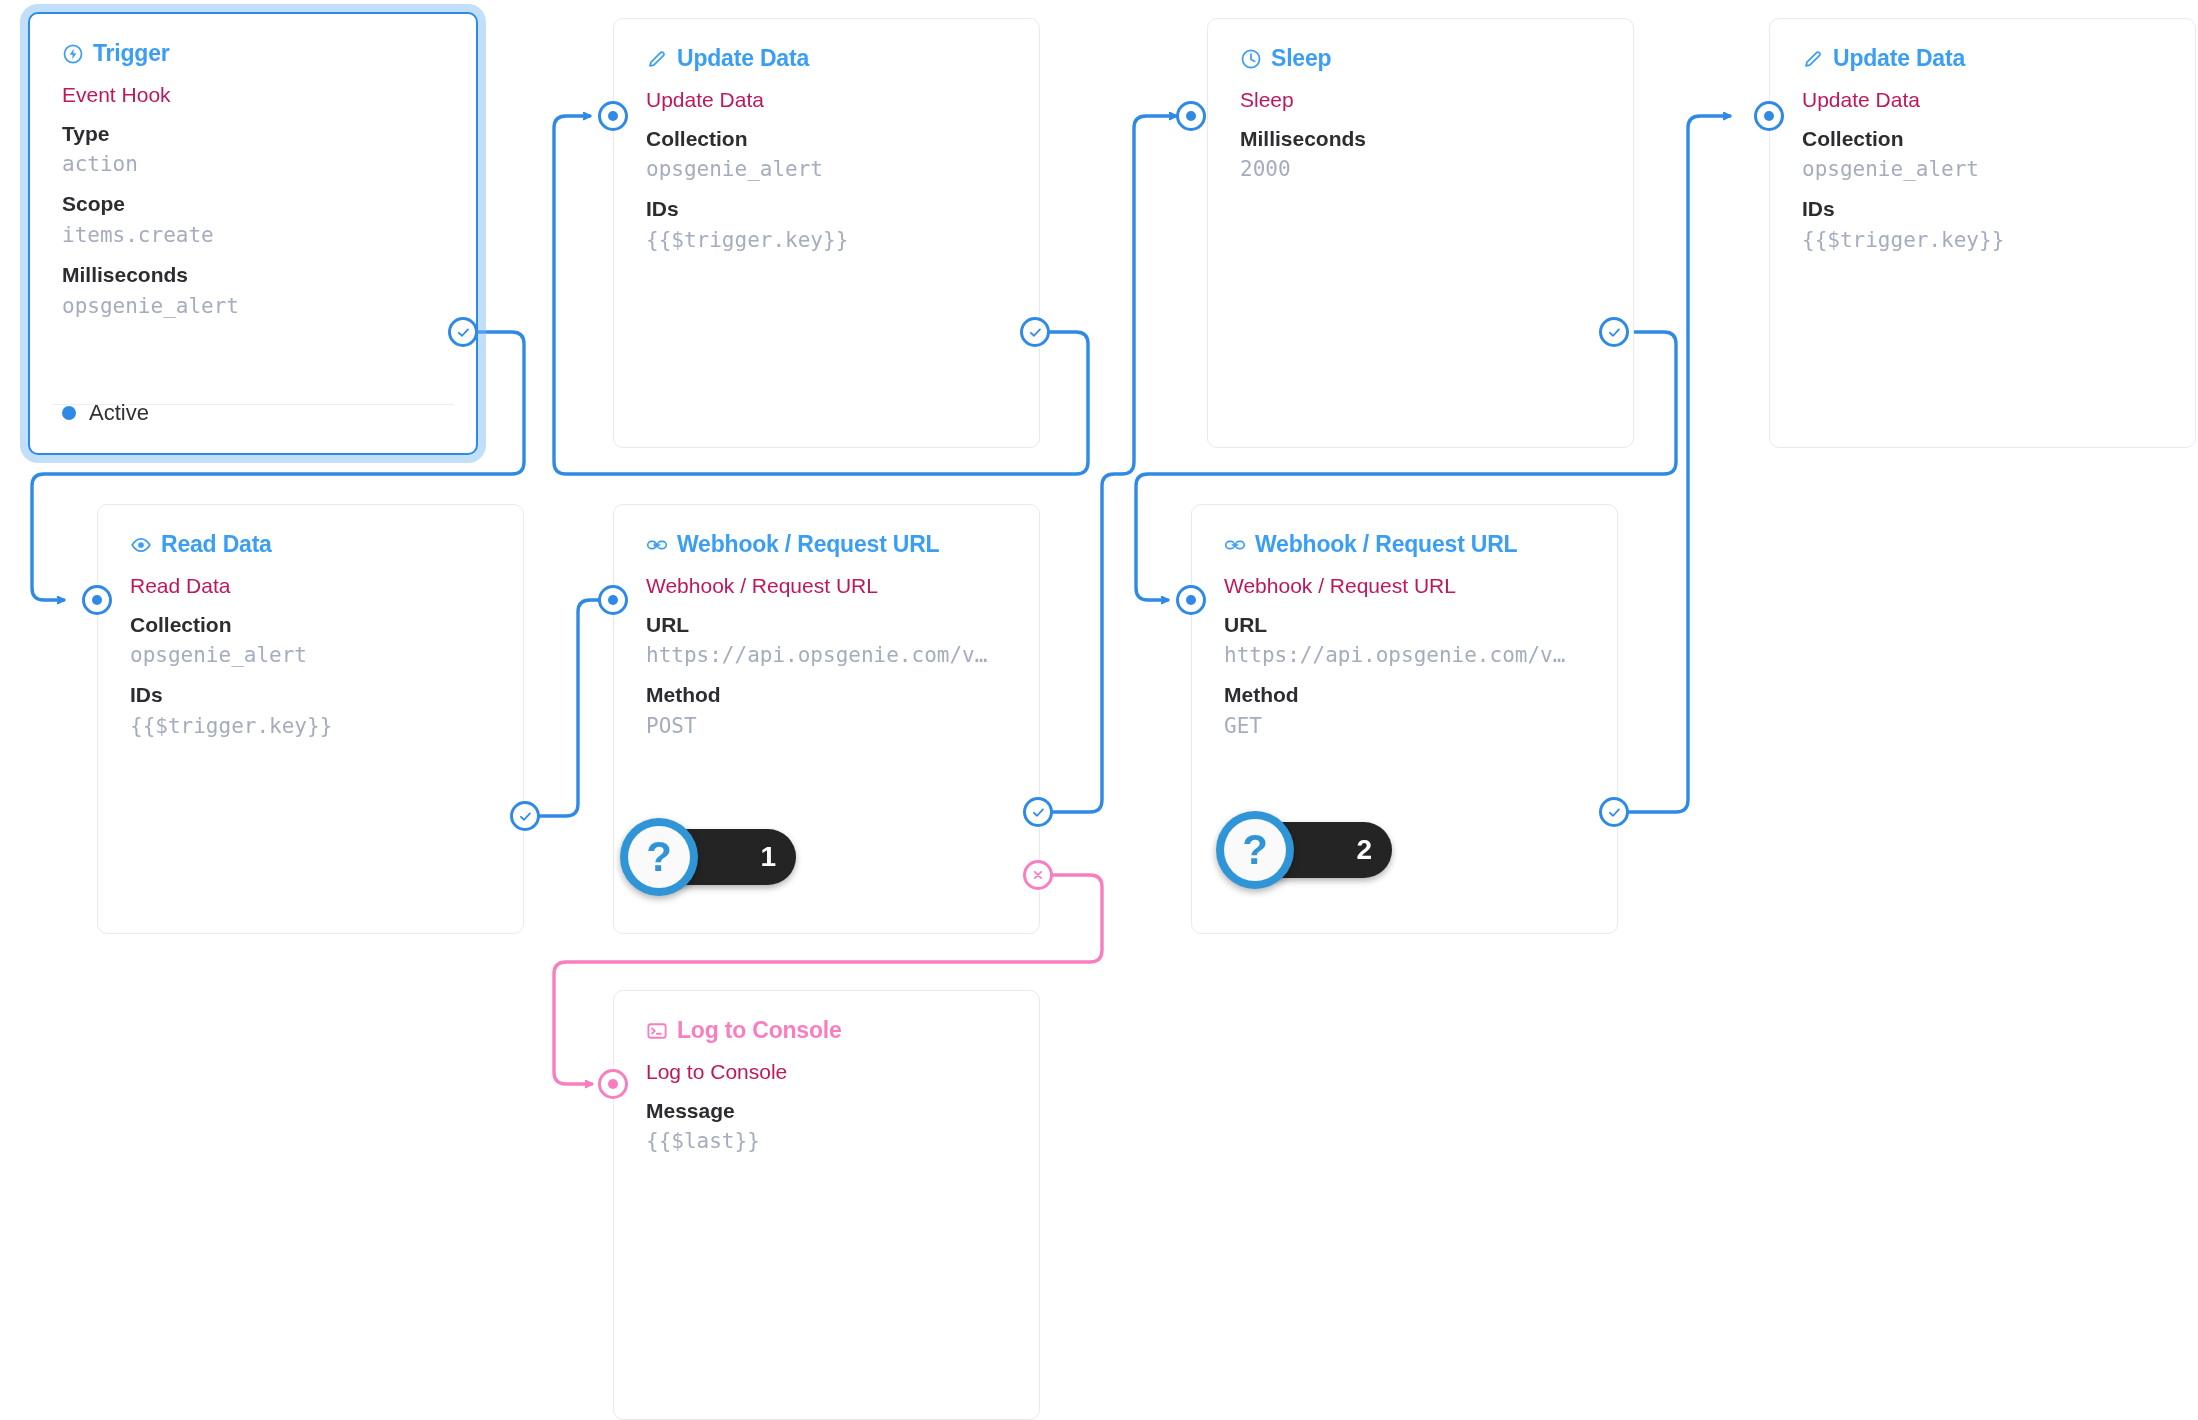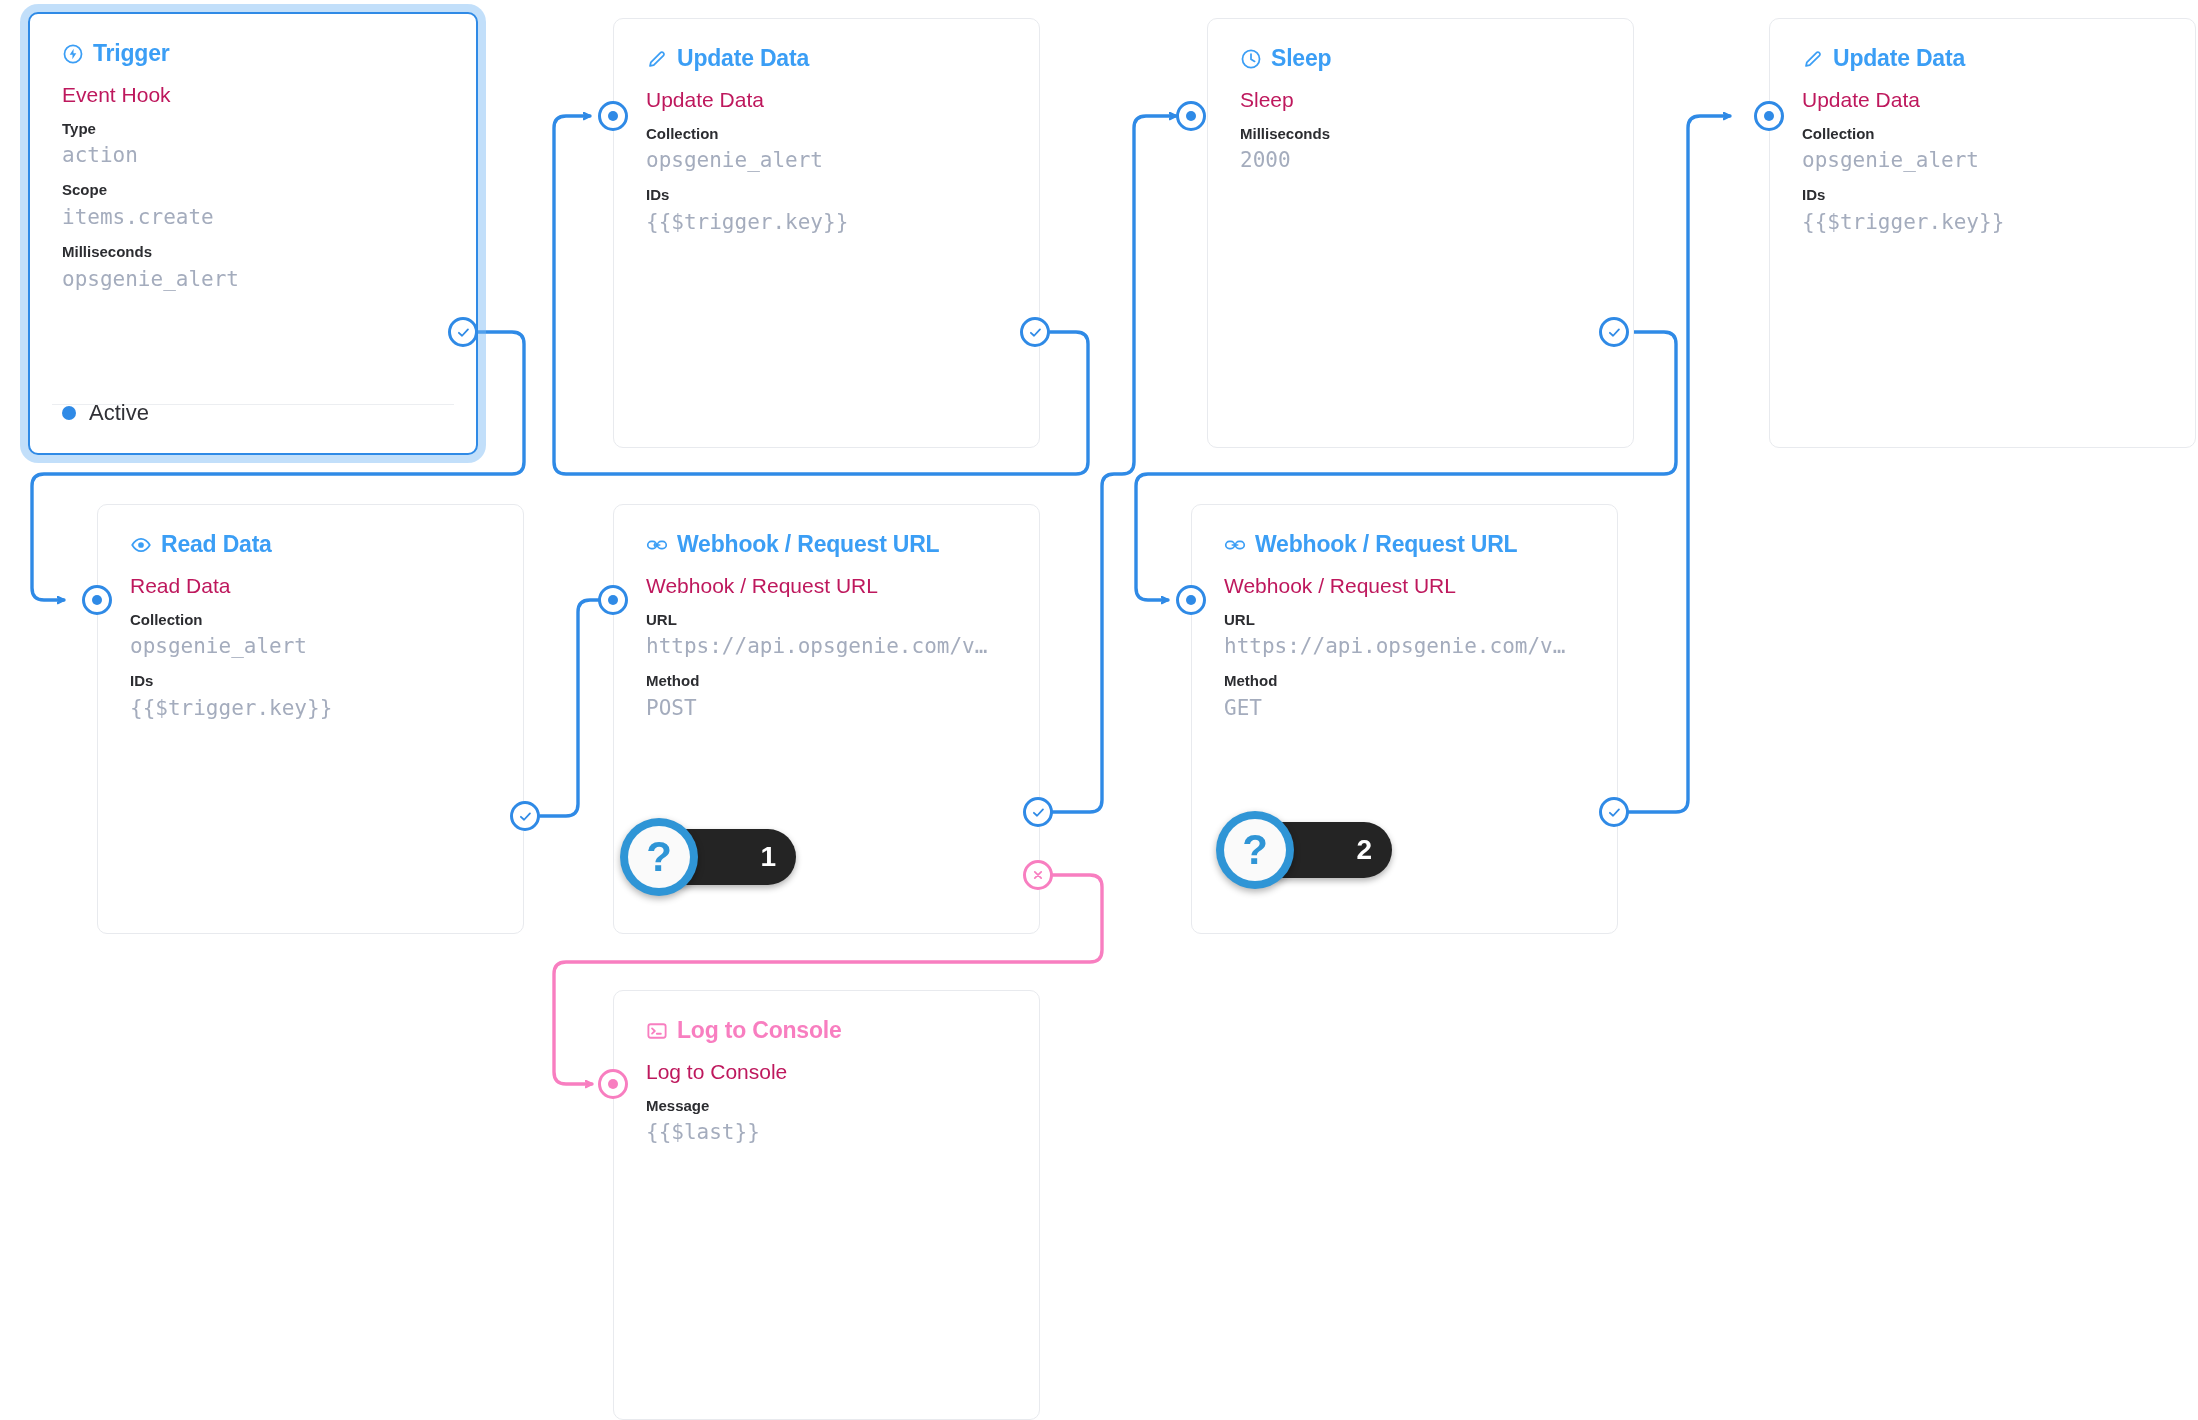--- a/index.html
+++ b/index.html
@@ -17,21 +17,21 @@
 
   .card-head{display:flex;align-items:center;gap:9px;
              font-size:23px;font-weight:700;letter-spacing:-.2px;
              color:#3b9ef5;padding:26px 16px 0 32px;}
   .card.pink .card-head{color:#f87ec0;}
 
   .hicon{width:22px;height:22px;flex:0 0 22px;display:block;}
 
   .body{padding:12px 30px 0 32px;}
   .op{font-size:21px;color:#be185d;line-height:1.5;}
-  .k{font-size:15px;font-weight:700;color:#2c2d31;line-height:1.5;margin-top:7px;}
+  .k{font-size:21px;font-weight:700;color:#2c2d31;line-height:1.5;margin-top:7px;}
   .v{font-size:21px;color:#a4acbd;line-height:1.45;
      font-family:"DejaVu Sans Mono","Liberation Mono",monospace;
      white-space:nowrap;overflow:hidden;}
   .v.tight{margin-bottom:9px;}
 
   .divider{position:absolute;left:22px;right:22px;height:1px;background:#eceef1;}
   .status{position:absolute;left:32px;display:flex;align-items:center;gap:13px;
           font-size:22px;color:#303136;}
   .dot-blue{width:14px;height:14px;border-radius:50%;background:#2f8ae6;display:block;}
 

